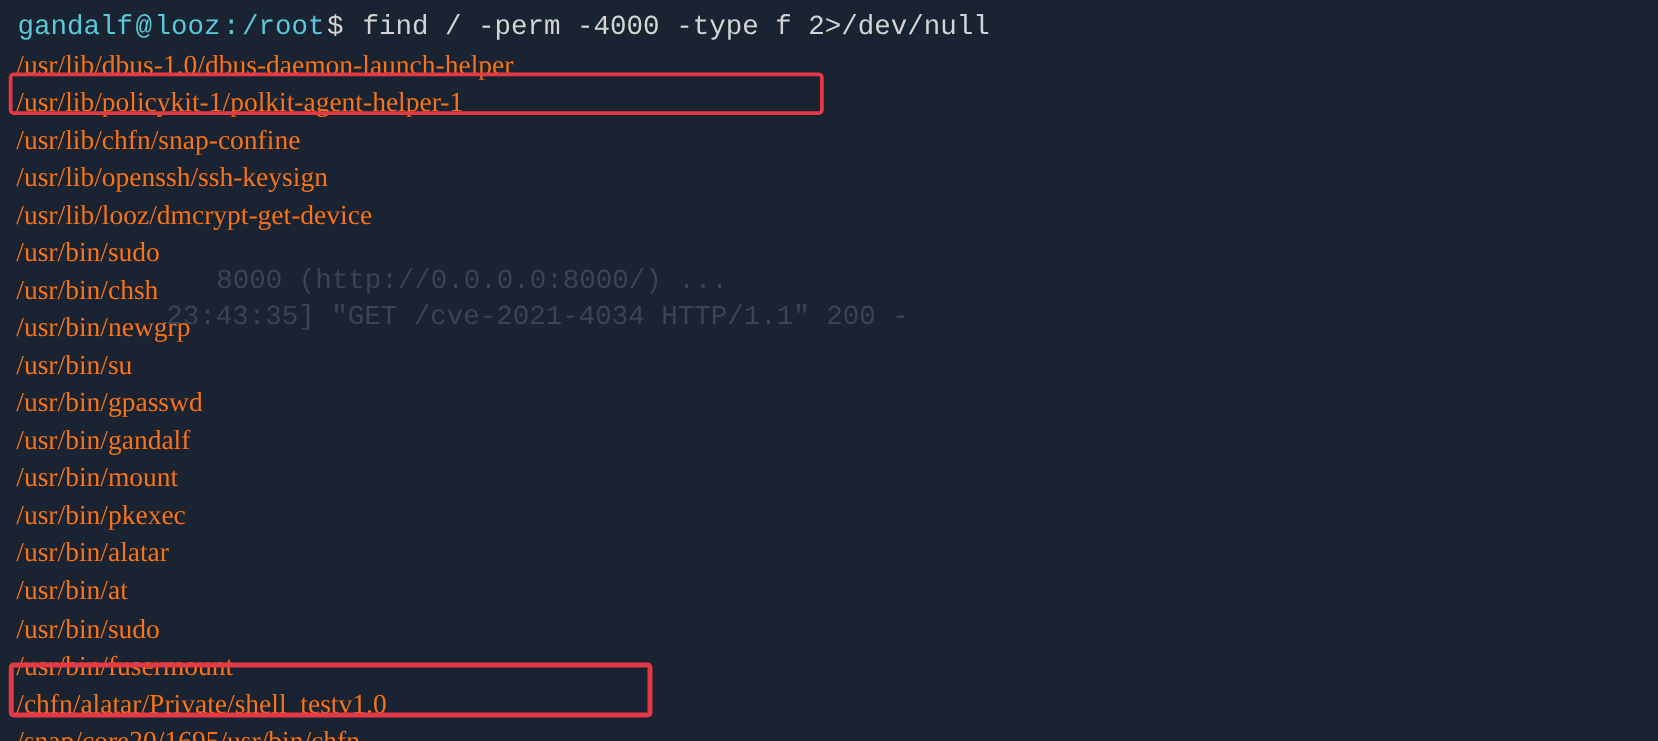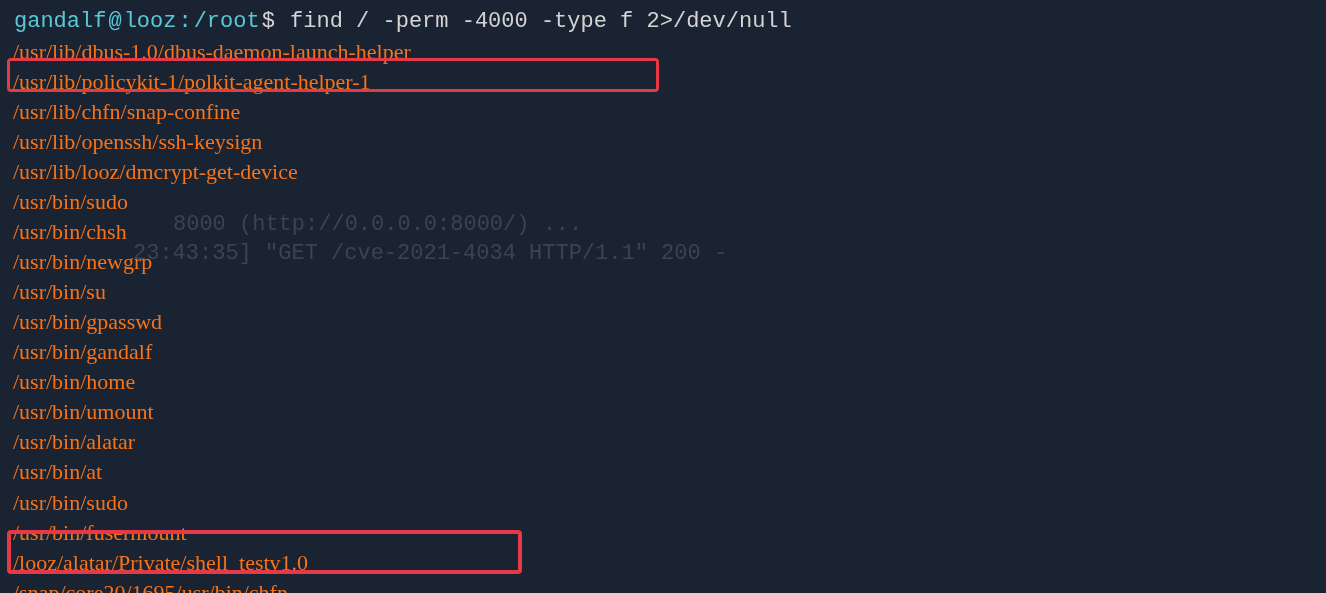--- a/index.html
+++ b/index.html
@@ -88,23 +88,23 @@
 <div class="terminal-line output">/usr/lib/policykit-1/polkit-agent-helper-1</div>
 <div class="terminal-line output">/usr/lib/chfn/snap-confine</div>
 <div class="terminal-line output">/usr/lib/openssh/ssh-keysign</div>
 <div class="terminal-line output">/usr/lib/looz/dmcrypt-get-device</div>
 <div class="terminal-line output">/usr/bin/sudo</div>
 <div class="terminal-line output">/usr/bin/chsh</div>
 <div class="terminal-line output">/usr/bin/newgrp</div>
 <div class="terminal-line output">/usr/bin/su</div>
 <div class="terminal-line output">/usr/bin/gpasswd</div>
 <div class="terminal-line output">/usr/bin/gandalf</div>
-<div class="terminal-line output">/usr/bin/home</div>
-<div class="terminal-line output">/usr/bin/umount</div>
+<div class="terminal-line output">/usr/bin/mount</div>
+<div class="terminal-line output">/usr/bin/pkexec</div>
 <div class="terminal-line output">/usr/bin/alatar</div>
 <div class="terminal-line output">/usr/bin/at</div>
 <div class="terminal-line output">/usr/bin/sudo</div>
 <div class="terminal-line output">/usr/bin/fusermount</div>
-<div class="terminal-line output">/looz/alatar/Private/shell_testv1.0</div>
+<div class="terminal-line output">/chfn/alatar/Private/shell_testv1.0</div>
 <div class="terminal-line output">/snap/core20/1695/usr/bin/chfn</div>
 
 <div class="highlight-box-1"></div>
 <div class="highlight-box-2"></div>
 
 </body></html>

